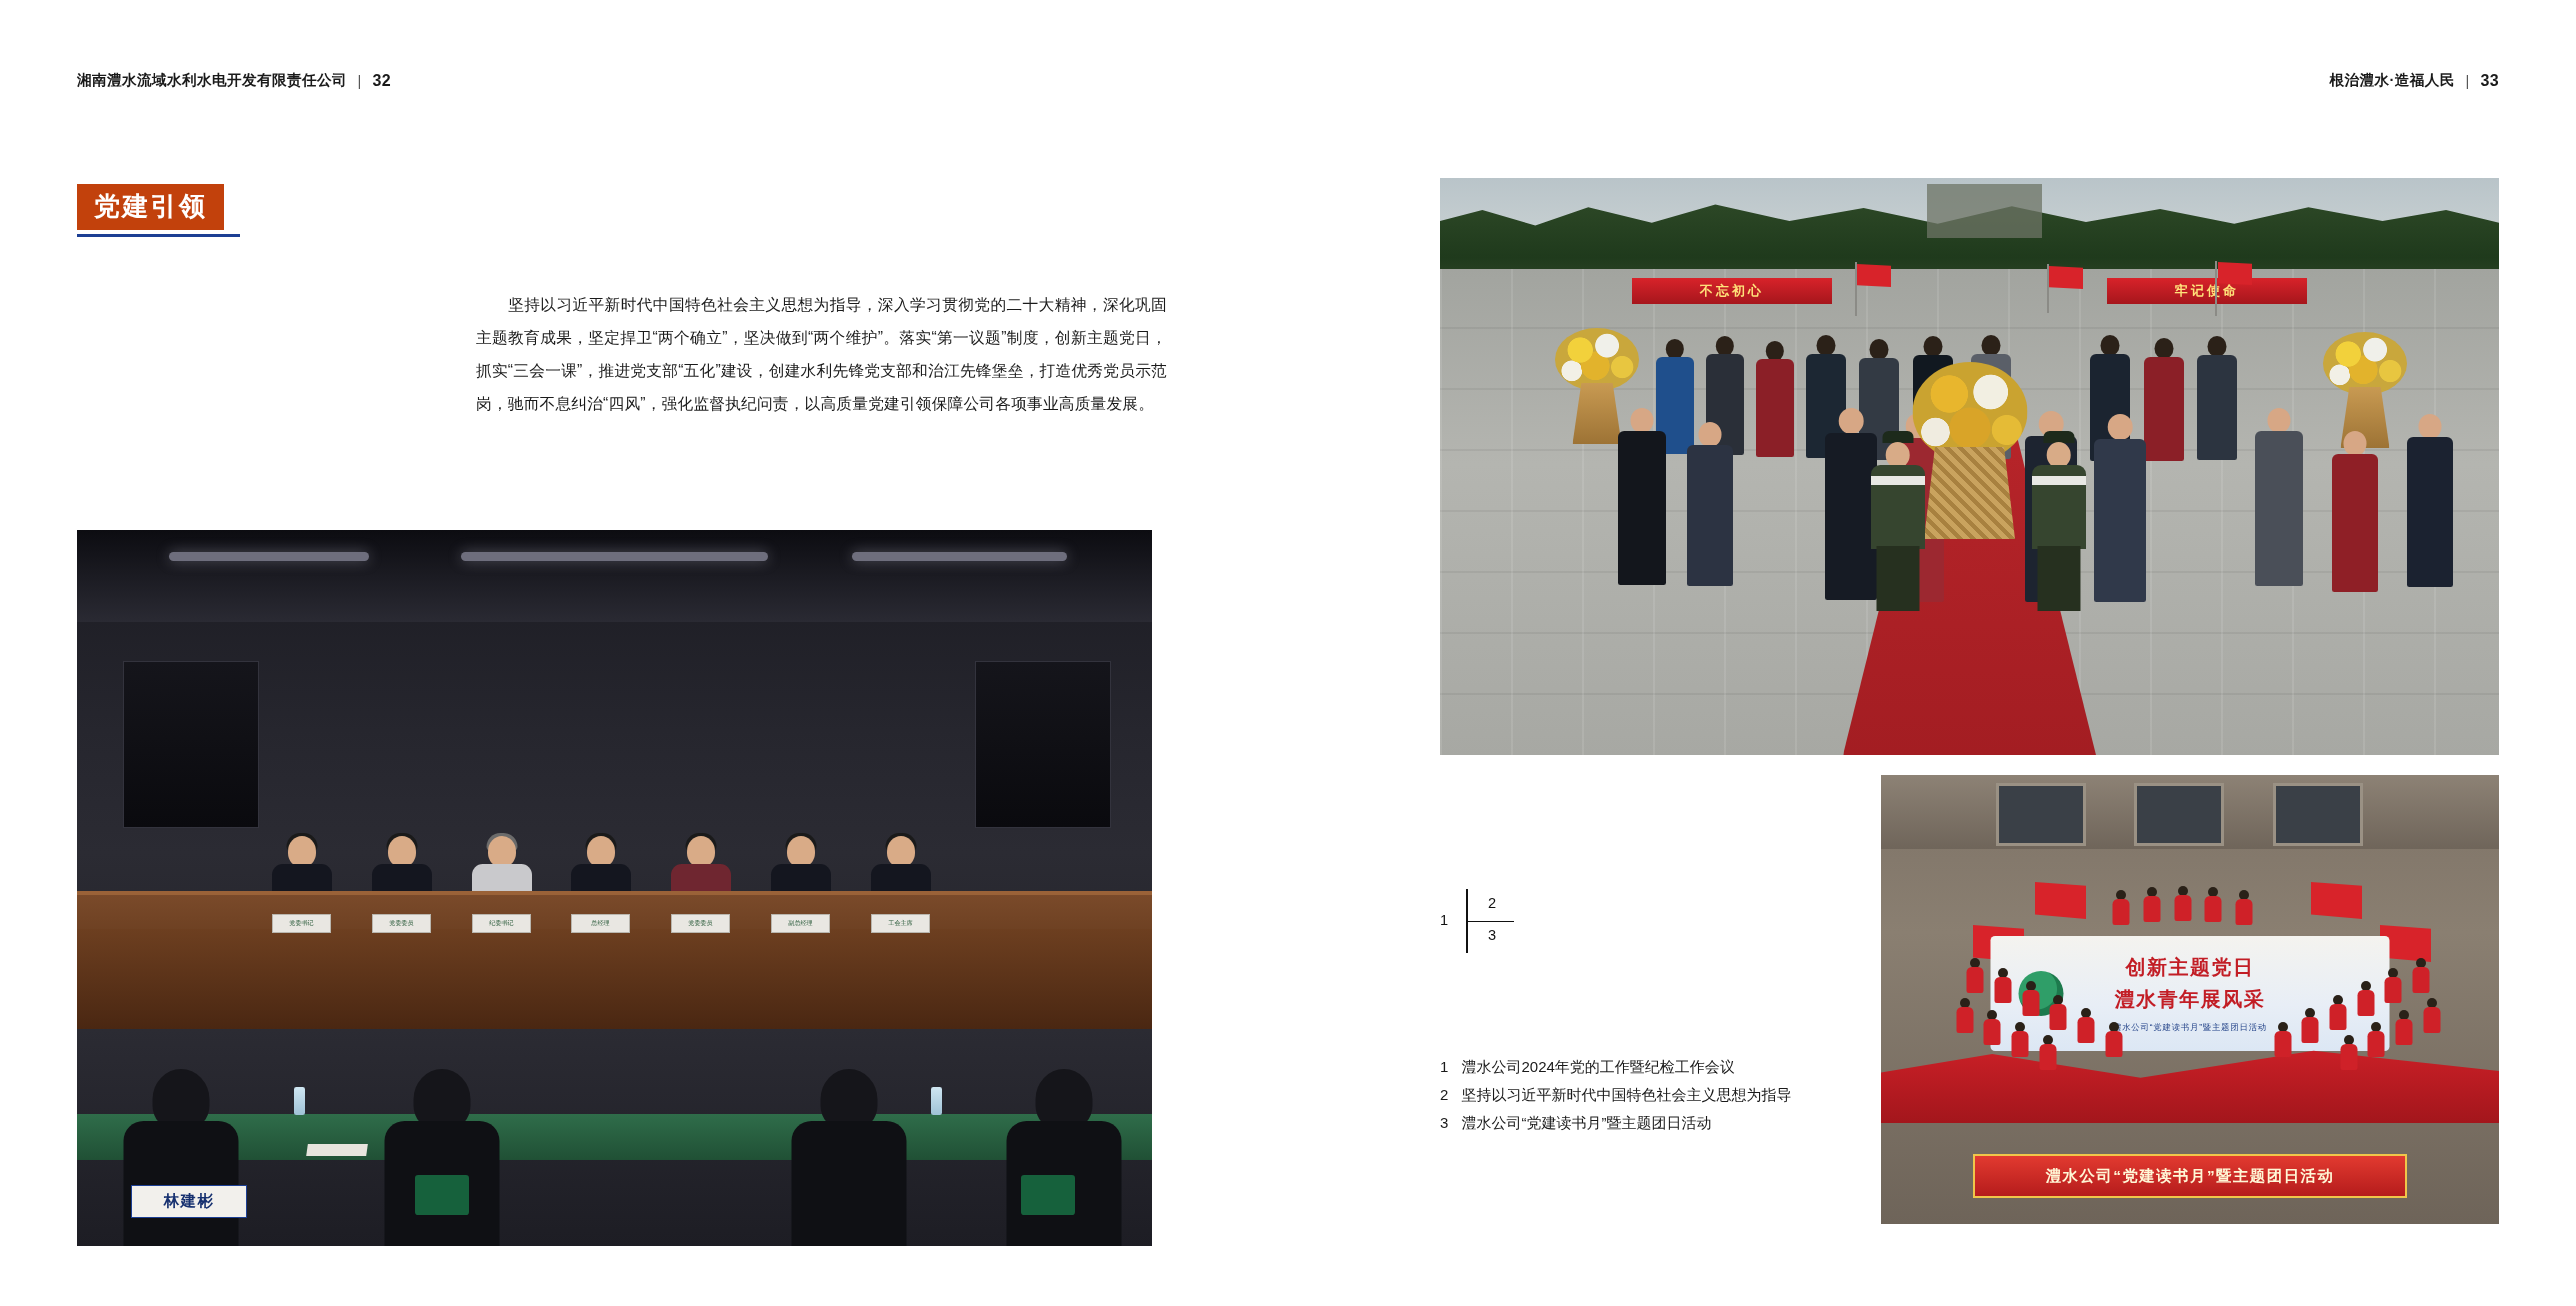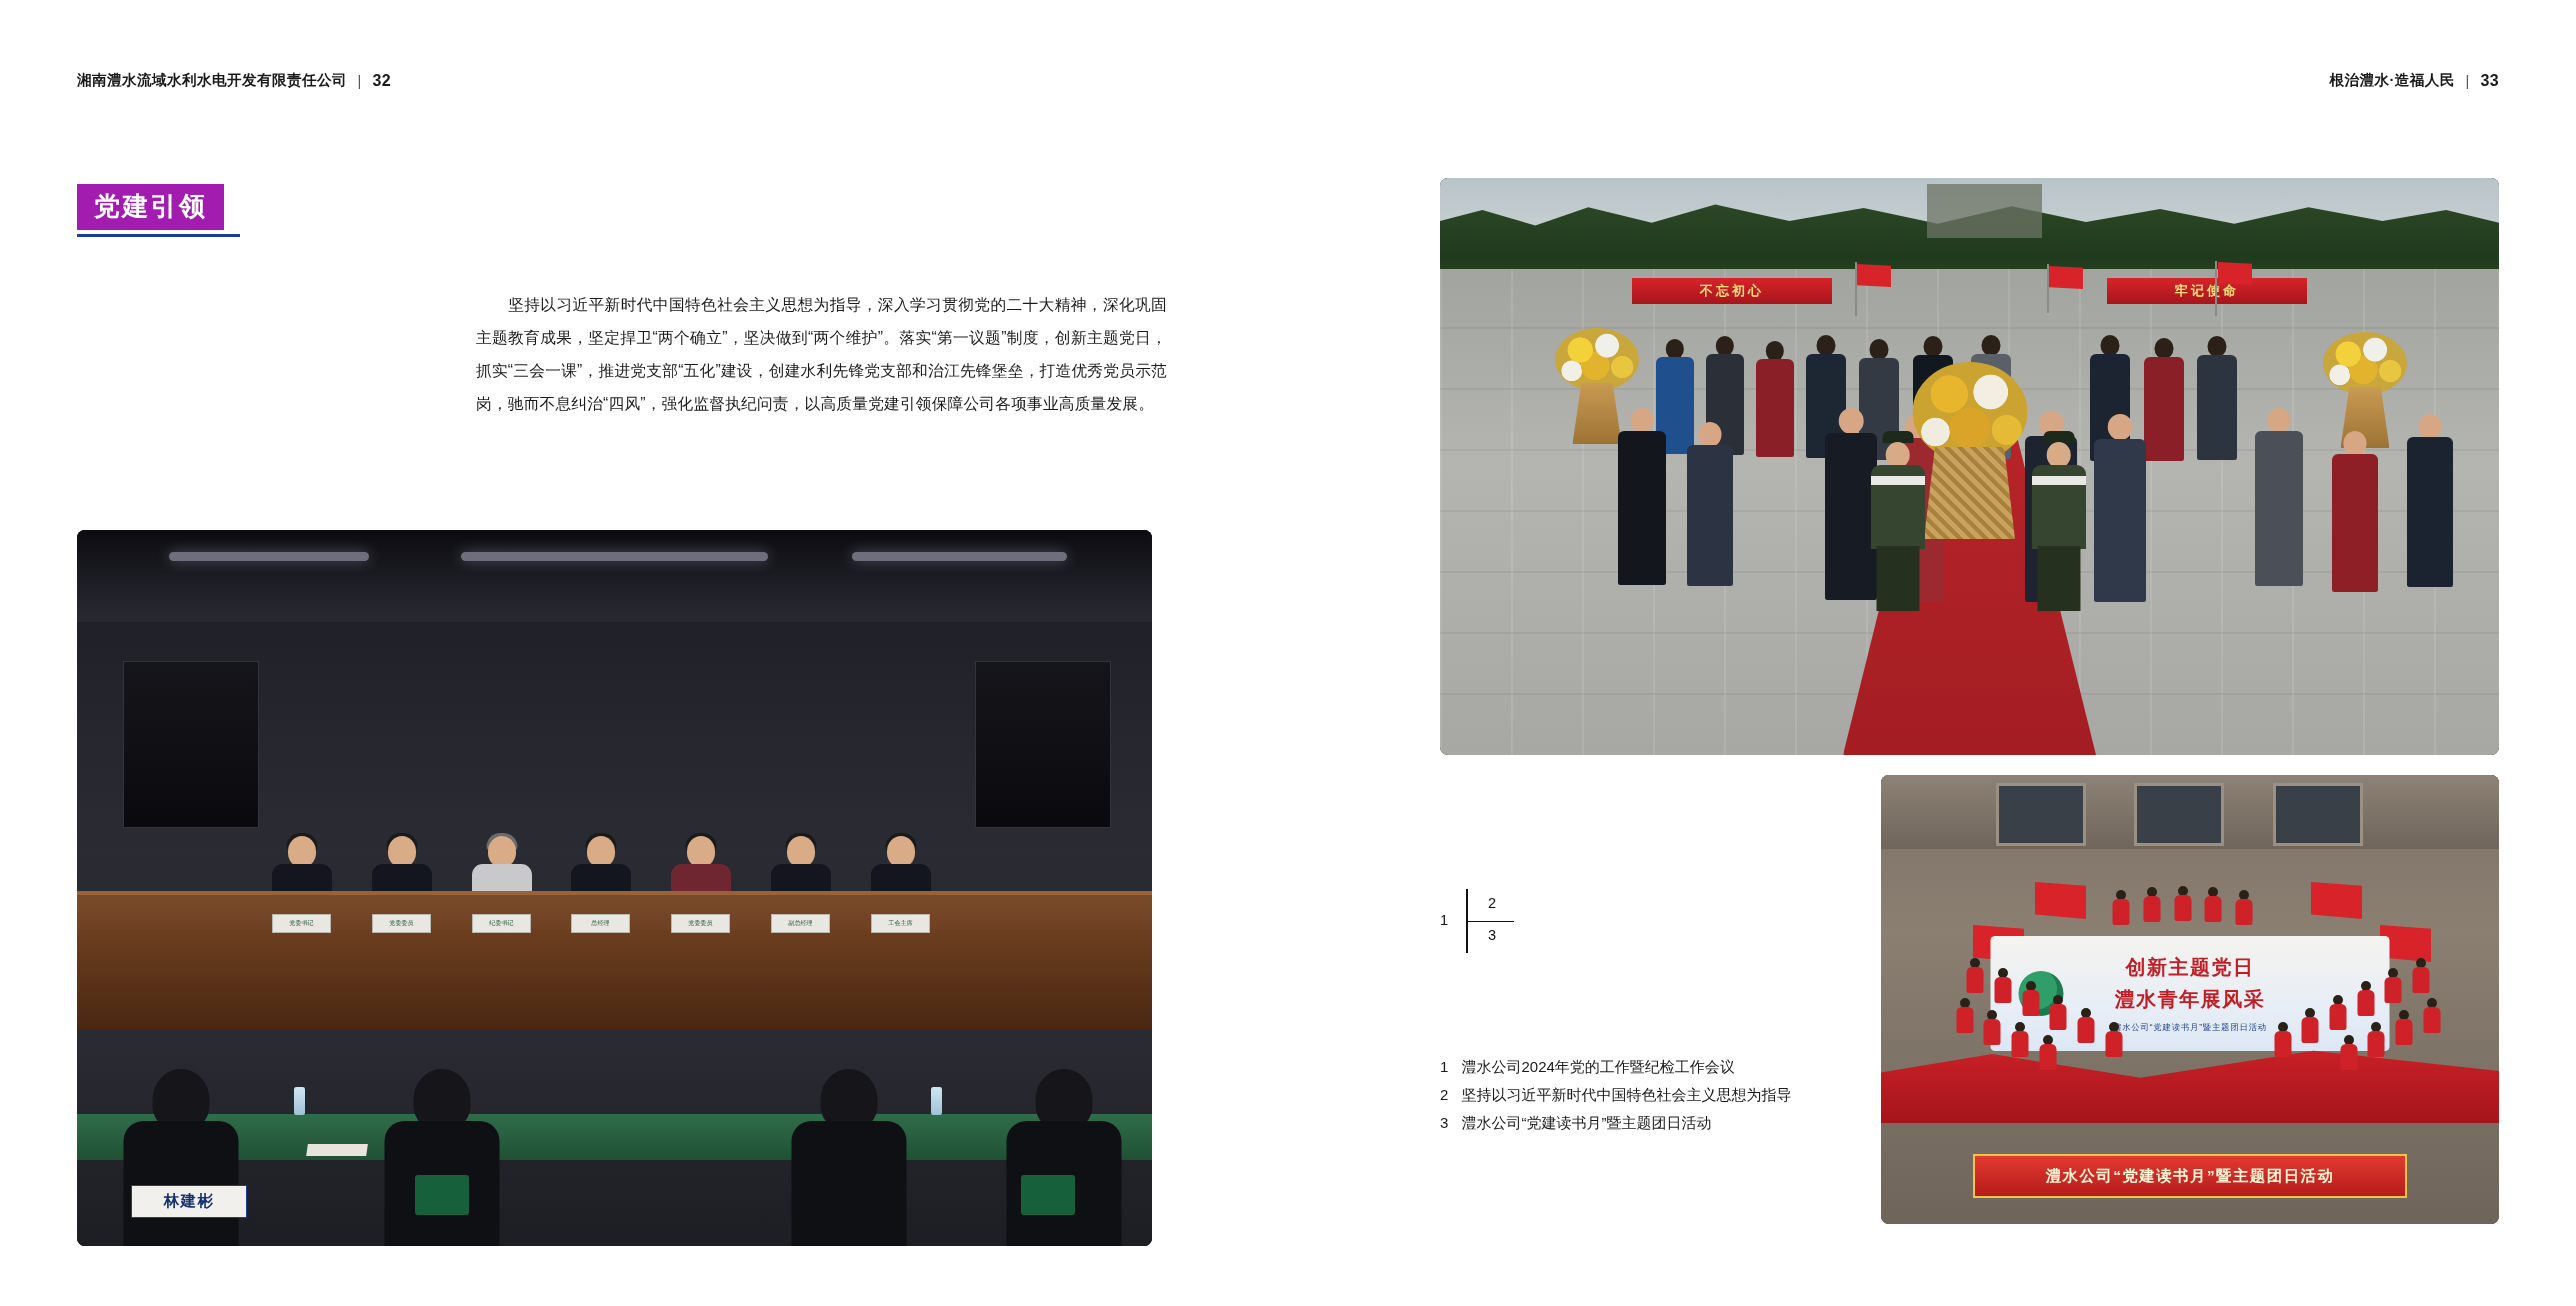--- a/index.html
+++ b/index.html
@@ -32,21 +32,21 @@
   .runhead.left { left: 77px; }
   .runhead.right { right: 77px; text-align: right; }
   .runhead .sep { color: #555; font-weight: 400; }
   .runhead .pageno { font-size: 16px; font-weight: 700; }
 
   
   .section-badge {
     position: absolute;
     left: 77px;
     top: 184px;
-    background: #a21caf;
+    background: #c2410c;
     color: #fff;
     font-size: 26px;
     font-weight: 700;
     letter-spacing: 2.3px;
     padding: 9.2px 17px 10.7px 17px;
     line-height: 1;
   }
   .section-badge-underline {
     position: absolute;
     left: 77px;
@@ -69,21 +69,20 @@
     color: #1a1a1a;
     letter-spacing: 0.2px;
   }
   .body-text .indent { display: inline-block; width: 32px; }
 
   
   .photo {
     position: absolute;
     overflow: hidden;
     background: #222;
-    border-radius: 8px;
   }
   .photo .ph-inner { position: absolute; inset: 0; }
 
   
   #photo-1 { left: 77px; top: 530px; width: 1075px; height: 716px; }
   .p1-wall {
     position: absolute; inset: 0;
     background:
       linear-gradient(180deg,#1b1b22 0%, #26262e 28%, #2b2b33 45%, #17171c 100%);
   }

